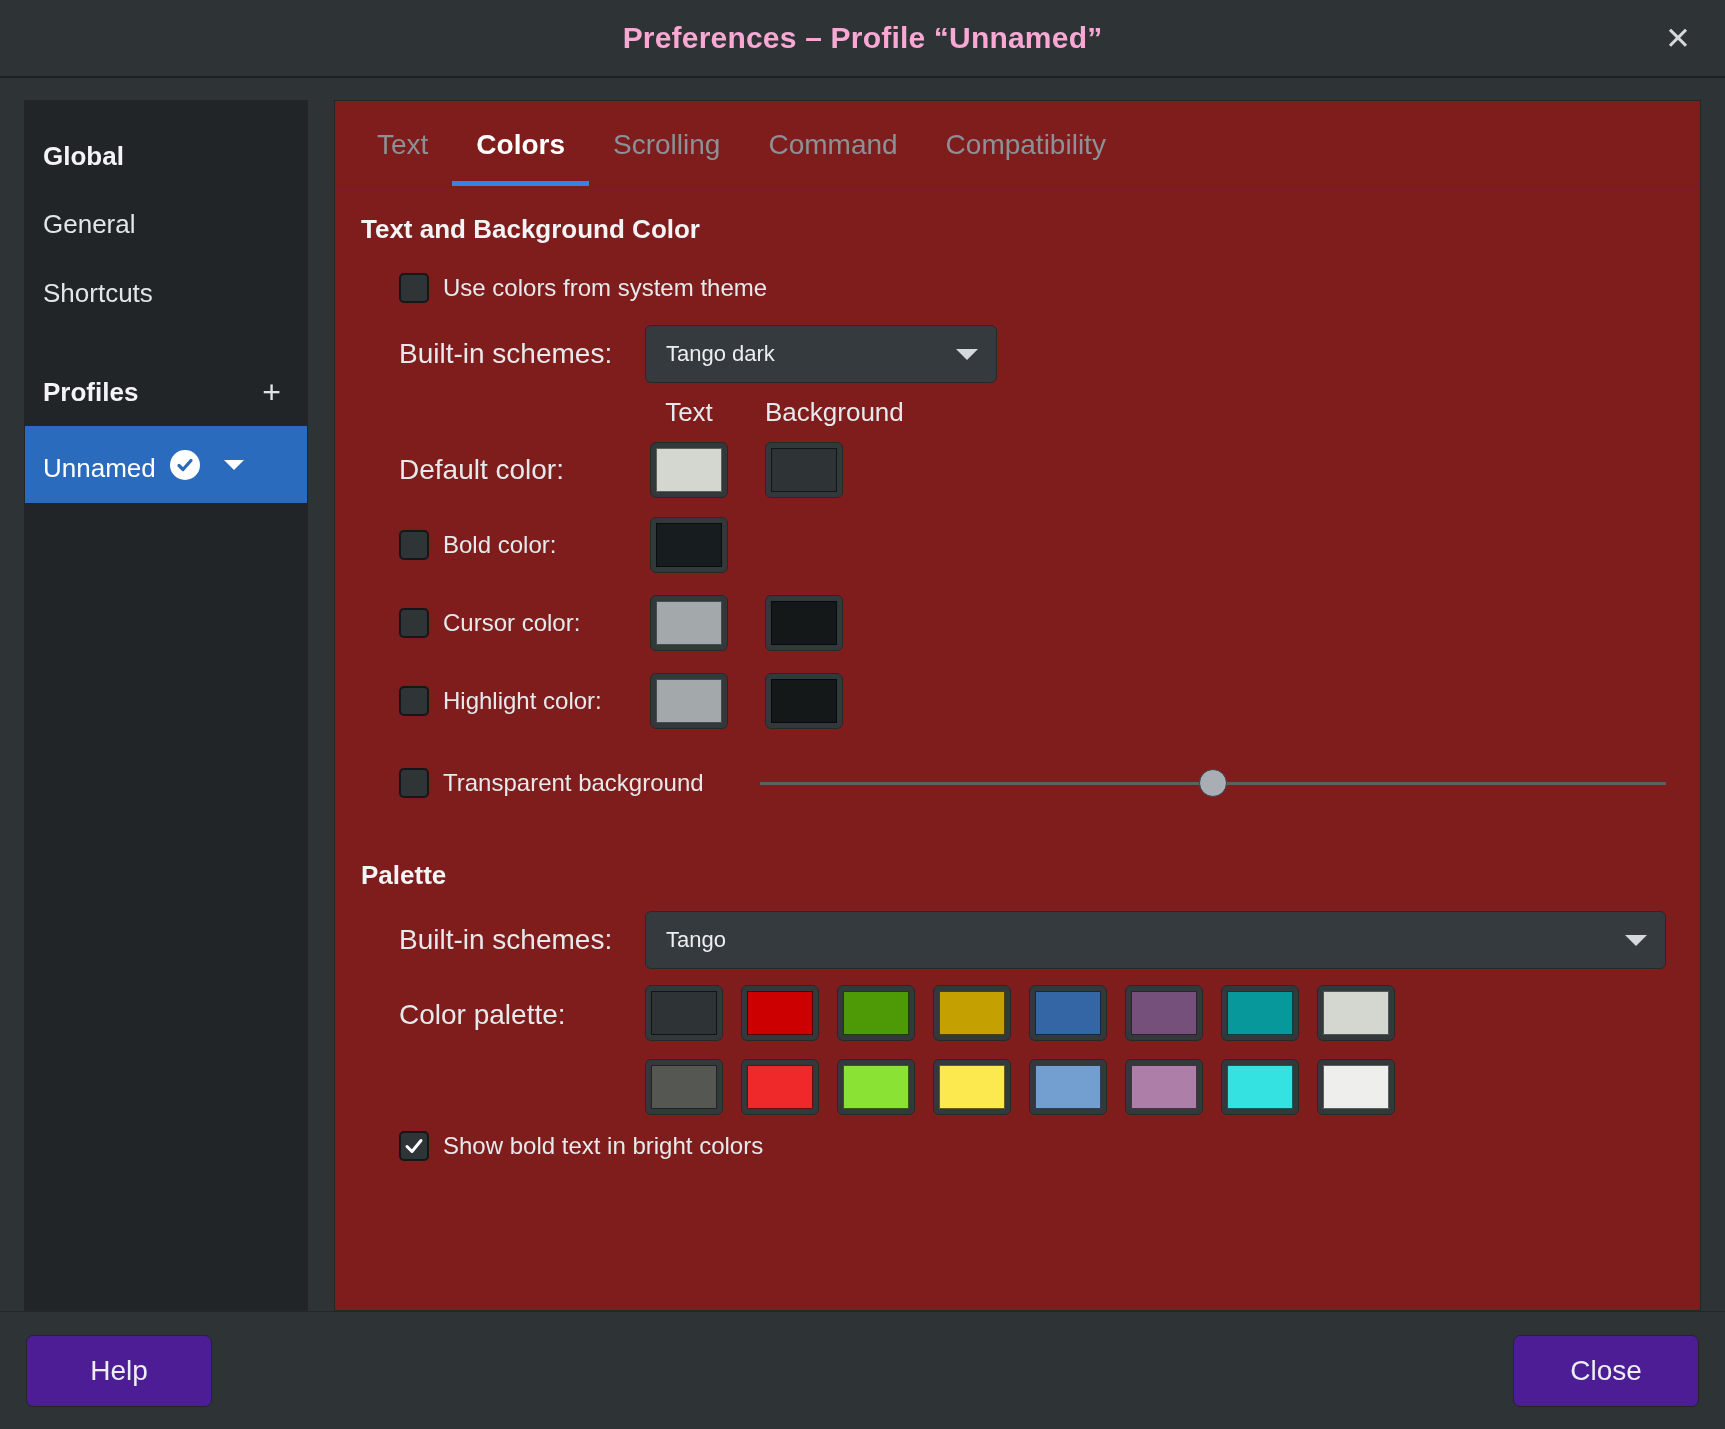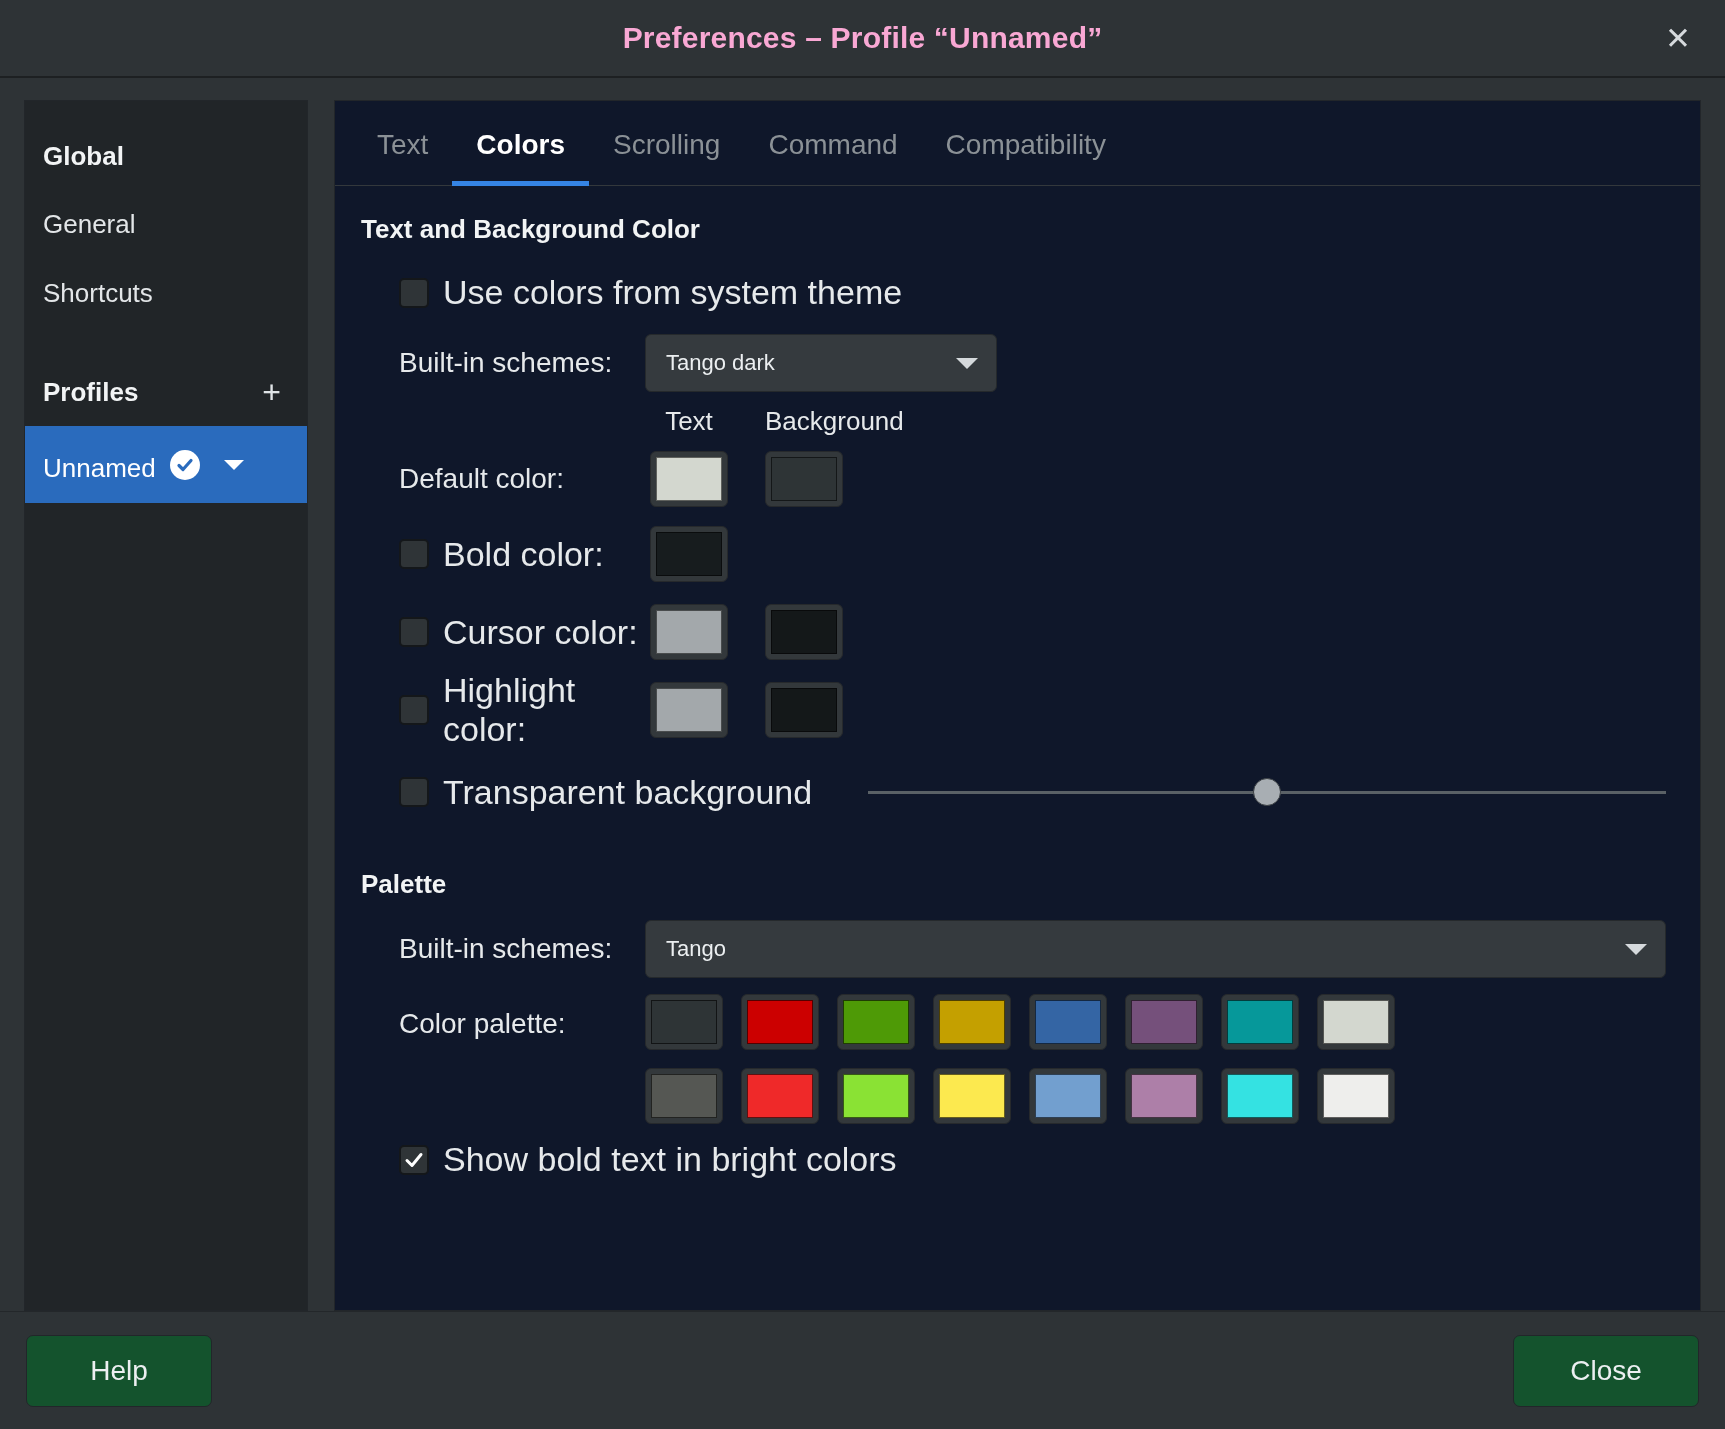--- a/index.html
+++ b/index.html
@@ -85,21 +85,21 @@
   .caret-down {
     width: 0; height: 0; margin-left: 10px;
     border-left: 10px solid transparent;
     border-right: 10px solid transparent;
     border-top: 10px solid #ffffff;
   }
 
   
   .content {
     flex: 1; min-width: 0;
-    background: #0f172a;
+    background: #7f1d1d;
     border: 1px solid #22262a;
     display: flex; flex-direction: column;
   }
   .tabbar {
     display: flex; align-items: flex-end;
     padding: 0 18px;
     border-bottom: 1px solid #33383c;
     flex: none;
   }
   .tab {
@@ -129,21 +129,21 @@
     width: 30px; height: 30px; flex: none;
     border: 2px solid #14171a;
     border-radius: 5px;
     background: #2f3437;
     display: flex; align-items: center; justify-content: center;
     cursor: pointer;
   }
   .cb.checked { background: #2f3437; }
   .cb svg { display: block; }
   .cb-label {
-    font-size: 34px; color: #e6e9eb;
+    font-size: 24px; color: #e6e9eb;
     margin-left: 14px;
   }
 
   .indent { margin-left: 38px; }
 
   
   .combo {
     background: #353a3e;
     border: 1px solid #25292c;
     border-radius: 6px;
@@ -211,21 +211,21 @@
   
   .footer {
     height: 118px; flex: none;
     display: flex; align-items: center; justify-content: space-between;
     padding: 0 26px;
     border-top: 1px solid #23272a;
     background: #2e3336;
   }
   .btn {
     min-width: 186px; height: 72px;
-    background: #14532d;
+    background: #4c1d95;
     border: 1px solid #22262a;
     border-radius: 7px;
     color: #eceff1; font-size: 28px;
     display: flex; align-items: center; justify-content: center;
     cursor: pointer;
     font-family: "Liberation Sans", sans-serif;
   }
 </style>
 </head>
 <body>

